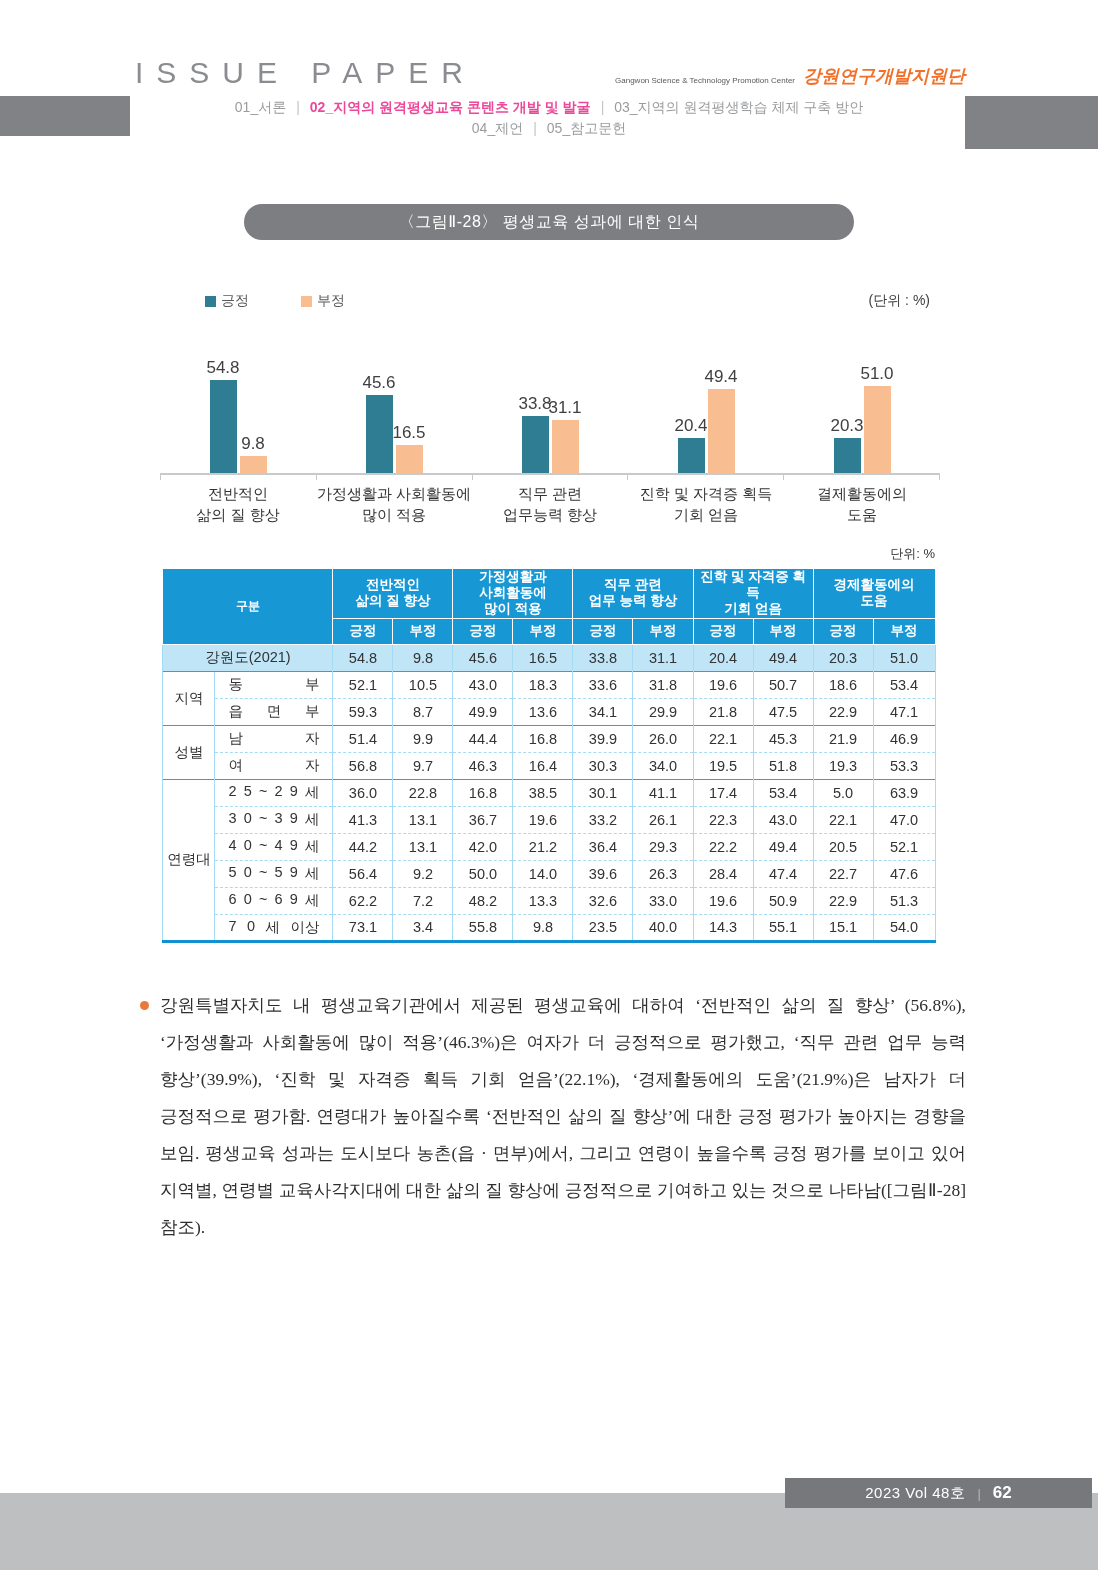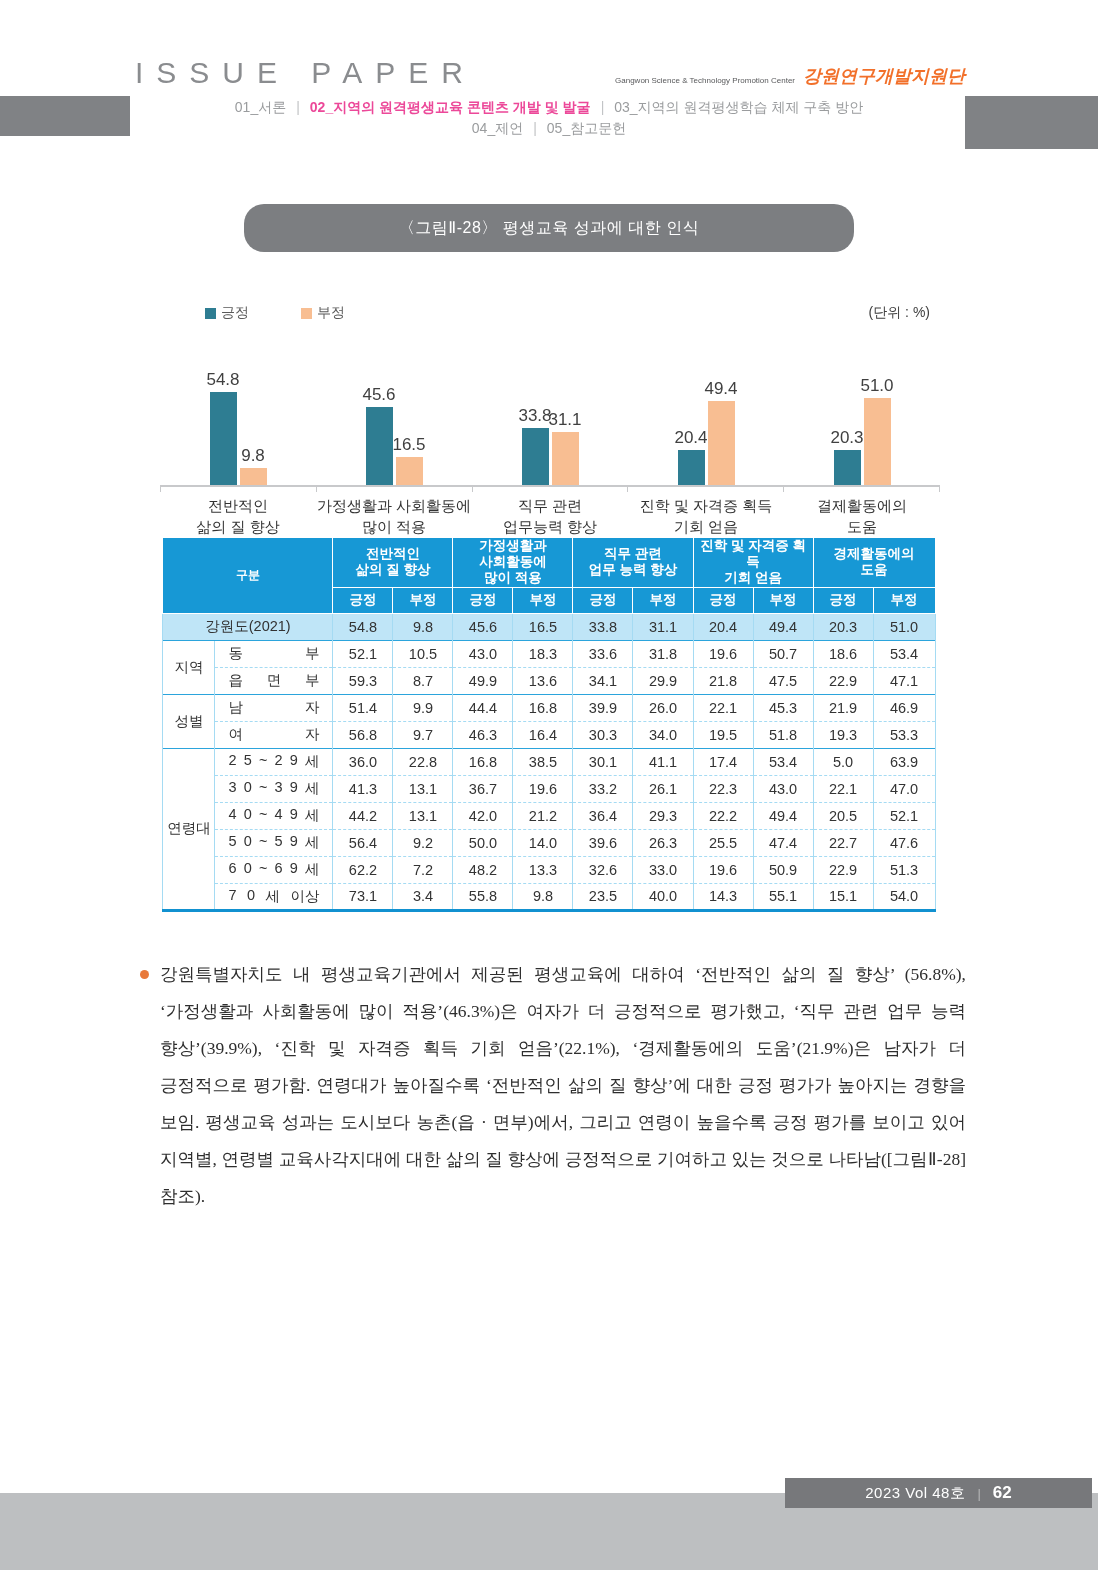--- a/index.html
+++ b/index.html
@@ -17,21 +17,21 @@
   .nav-band { position:relative; height:46px; }
   .nav-left-block { position:absolute; left:0; top:0; width:130px; height:40px; background:#808285; }
   .nav-right-block { position:absolute; right:0; top:0; width:133px; height:53px; background:#808285; }
   .nav-lines { text-align:center; padding-top:1px; }
   .nav-line { font-size:14px; line-height:21px; color:#9a9c9e; }
   .nav-item { color:#9a9c9e; }
   .nav-item.active { color:#ec4899; font-weight:bold; }
   .nav-div { color:#c2c4c6; margin:0 10px; }
 
   
-  .figure-title { width:610px; height:48px; margin:62px auto 0; background:#7c7e81; border-radius:20px;
+  .figure-title { width:610px; height:36px; margin:62px auto 0; background:#7c7e81; border-radius:20px;
                   display:flex; align-items:center; justify-content:center; color:#fff; font-size:16px; letter-spacing:0.5px; }
 
   
   .legend-row { display:flex; align-items:flex-end; margin-top:52px; padding:0 168px 0 205px; height:18px; }
   .legend-item { display:flex; align-items:center; gap:5px; margin-right:52px; }
   .legend-item .swatch { width:11px; height:11px; display:inline-block; }
   .legend-item span:last-child { font-size:14px; color:#595959; }
   .unit-label { margin-left:auto; font-size:14px; color:#404040; }
 
   .chart { margin:28px 158px 0 160px; }
@@ -184,20 +184,21 @@
 많이 적용</div>
         <div class="cat-label">직무 관련
 업무능력 향상</div>
         <div class="cat-label">진학 및 자격증 획득
 기회 얻음</div>
         <div class="cat-label">결제활동에의
 도움</div>
       </div>
   </div>
 
+  <div class="table-unit">단위: %</div>
 
   <table class="data">
     <colgroup>
       <col style="width:52px">
         <col style="width:118px">
       <col style="width:60px">
         <col style="width:60px">
         <col style="width:60px">
         <col style="width:60px">
         <col style="width:60px">
@@ -403,21 +404,21 @@
               <span>9</span>
               <span>세</span>
             </div>
           </td>
           <td class="val">56.4</td>
           <td class="val">9.2</td>
           <td class="val">50.0</td>
           <td class="val">14.0</td>
           <td class="val">39.6</td>
           <td class="val">26.3</td>
-          <td class="val">25.5</td>
+          <td class="val">28.4</td>
           <td class="val">47.4</td>
           <td class="val">22.7</td>
           <td class="val">47.6</td>
         </tr>
         <tr>
           <td class="row-label">
             <div class="seg-wrap">
               <span>6</span>
               <span>0</span>
               <span>~</span>

